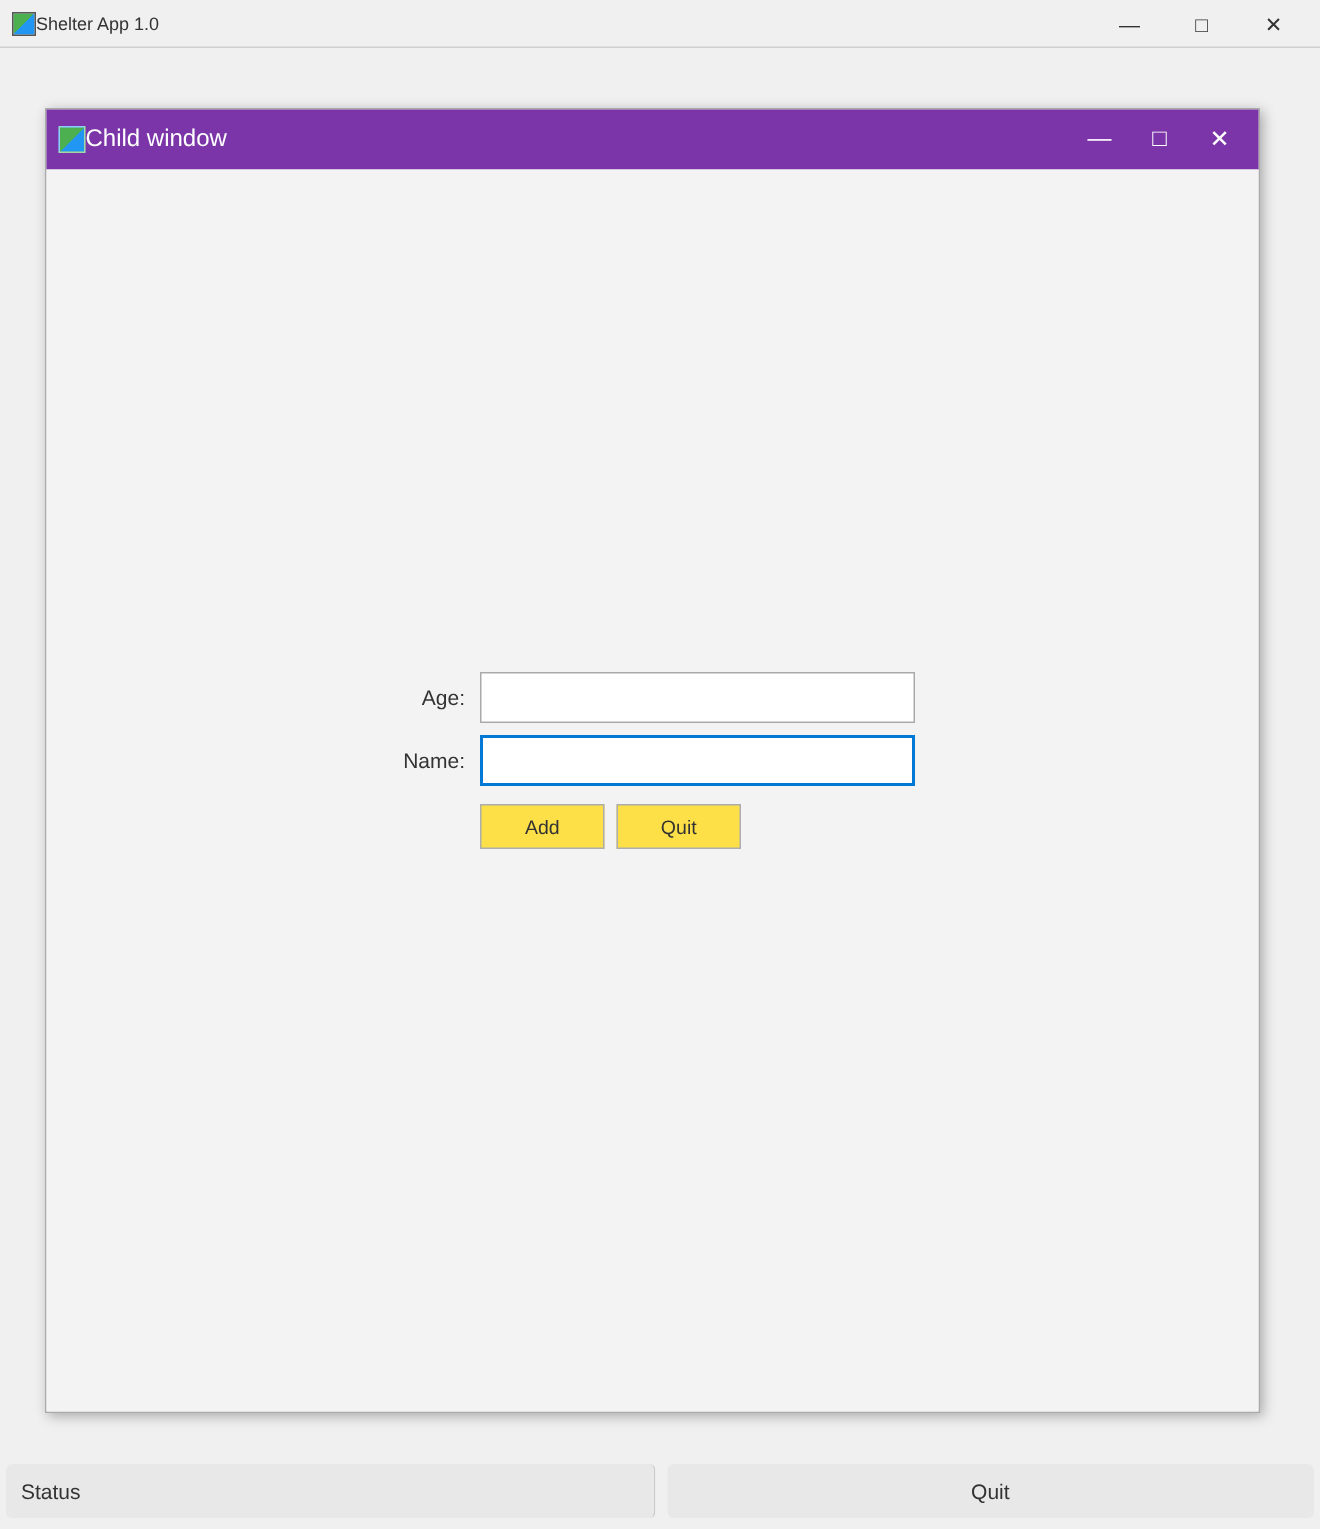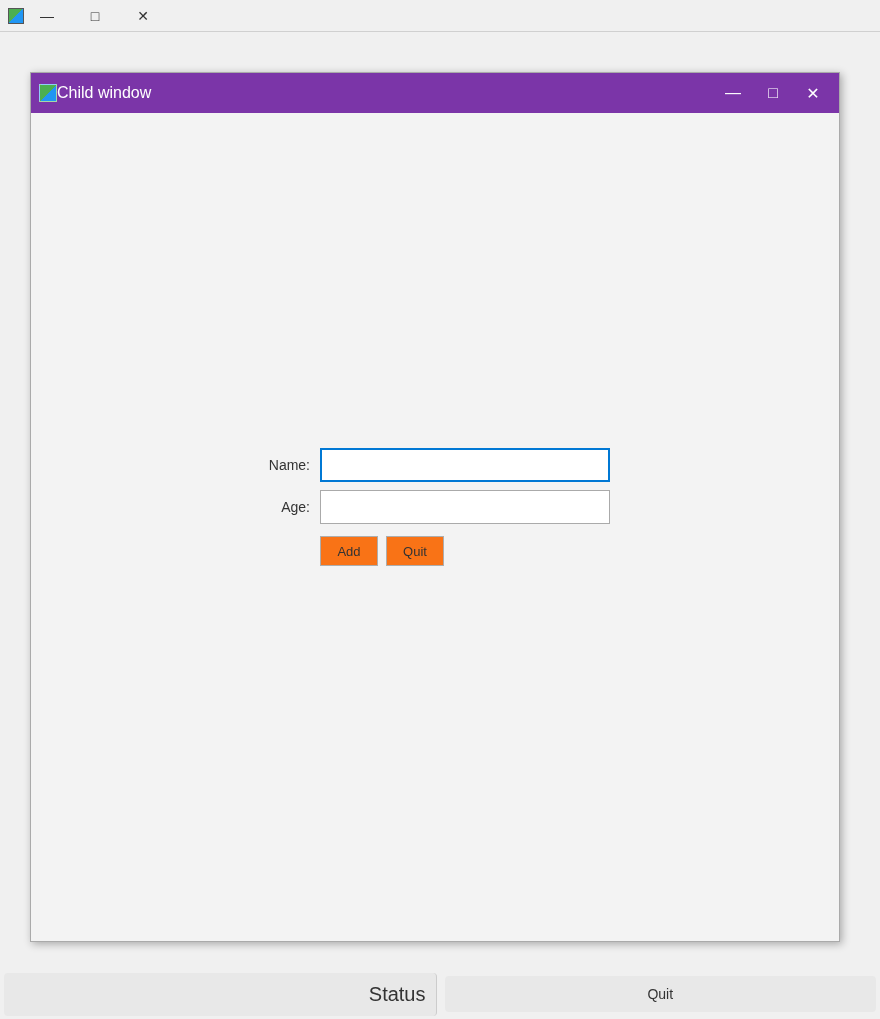--- a/index.html
+++ b/index.html
@@ -79,22 +79,22 @@
       left: 0;
       right: 0;
       height: 50px;
       display: flex;
       align-items: center;
       background-color: #f0f0f0;
     }
 
     .status-bar-left {
       flex: 1;
-      text-align: right;
-      font-size: 20px;
+      text-align: left;
+      font-size: 14px;
       color: #333;
       border-right: 1px solid #ccc;
       padding: 10px;
       background-color: #e8e8e8;
       border-radius: 4px;
       margin: 4px;
     }
 
     .status-bar-right {
       flex: 1;
@@ -201,23 +201,23 @@
     }
 
     .buttons-row {
       display: flex;
       gap: 8px;
       margin-left: 60px;
       margin-top: 4px;
     }
 
     .form-btn {
-      width: 58px;
+      width: 83px;
       height: 30px;
-      background-color: #f97316;
+      background-color: #fde047;
       border: 1px solid #adadad;
       cursor: pointer;
       font-size: 13px;
       color: #333;
     }
 
     
     .app-icon {
       display: inline-block;
       width: 16px;
@@ -234,20 +234,21 @@
       border: 1px solid rgba(255,255,255,0.5);
     }
   </style>
 </head>
 <body>
 
 <div class="outer-window">
 
   <div class="outer-titlebar">
     <span class="app-icon"></span>
+    <span class="outer-titlebar-title">Shelter App 1.0</span>
     <div class="outer-titlebar-controls">
       <button class="titlebar-btn">—</button>
       <button class="titlebar-btn">□</button>
       <button class="titlebar-btn close-btn">✕</button>
     </div>
   </div>
 
   <div class="outer-content">
 
     <div class="child-window">
@@ -259,27 +260,27 @@
           <button class="child-titlebar-btn">—</button>
           <button class="child-titlebar-btn">□</button>
           <button class="child-titlebar-btn">✕</button>
         </div>
       </div>
 
       <div class="child-content">
         <div class="form-container">
 
           <div class="form-row">
+            <label class="form-label">Age:</label>
+            <input type="text" class="form-input" value="" style="">
+          </div>
+
+          <div class="form-row">
             <label class="form-label">Name:</label>
             <input type="text" class="form-input focused" value="" style="">
-          </div>
-
-          <div class="form-row">
-            <label class="form-label">Age:</label>
-            <input type="text" class="form-input" value="" style="">
           </div>
 
           <div class="buttons-row">
             <button class="form-btn">Add</button>
             <button class="form-btn">Quit</button>
           </div>
 
         </div>
       </div>
     </div>

